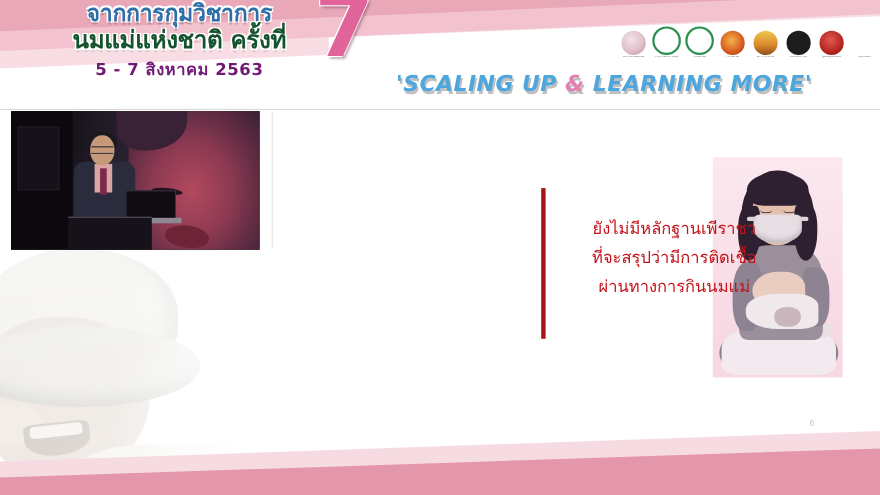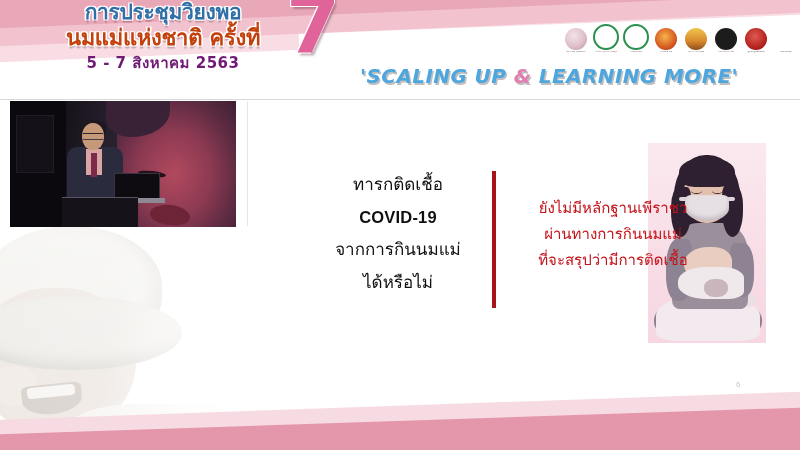--- a/index.html
+++ b/index.html
@@ -80,21 +80,21 @@
     text-shadow:
       -1.3px -1.3px 0 #ffffff,  1.3px -1.3px 0 #ffffff,
       -1.3px  1.3px 0 #ffffff,  1.3px  1.3px 0 #ffffff,
        0 2.5px 1px rgba(80,40,50,.30);
     white-space: nowrap;
   }
   .title-l2 {
     font-family: "DejaVu Sans", sans-serif;
     font-size: 22px;
     font-weight: bold;
-    color: #c2410c;
+    color: #14532d;
     margin-top: 4px;
     letter-spacing: -0.3px;
     text-shadow:
       -1.3px -1.3px 0 #ffffff,  1.3px -1.3px 0 #ffffff,
       -1.3px  1.3px 0 #ffffff,  1.3px  1.3px 0 #ffffff,
        0 2.5px 1px rgba(80,40,50,.30);
     white-space: nowrap;
   }
   .title-date {
     font-family: "DejaVu Sans", sans-serif;
@@ -565,21 +565,21 @@
 
 <div id="slide">
 
   <div class="banner">
     <div class="band-a"></div>
     <div class="band-b"></div>
     <div class="band-c"></div>
     <div class="band-white"></div>
 
     <div class="title-block">
-      <div class="title-l1">การประชุมวิยงพอ</div>
+      <div class="title-l1">จากการกุมวิชาการ</div>
       <div class="title-l2">นมแม่แห่งชาติ ครั้งที่</div>
       <div class="title-date">5 - 7 สิงหาคม 2563</div>
     </div>
 
     <div class="big-seven">7</div>
 
     <div class="tagline"><span>'SCALING UP </span><span class="amp">&amp;</span><span> LEARNING MORE'</span></div>
 
     <div class="logo-row">
       <div class="logo">
@@ -648,33 +648,27 @@
     <div class="vi-shirt"></div>
     <div class="vi-tie"></div>
     <div class="vi-hair"></div>
     <div class="vi-head"></div>
     <div class="vi-glasses"></div>
     <div class="vi-laptop"></div>
     <div class="vi-laptop-base"></div>
     <div class="vi-podium"></div>
   </div>
 
-  <div class="question-text">
-    <div>ทารกติดเชื้อ</div>
-    <div class="en">COVID-19</div>
-    <div>จากการกินนมแม่</div>
-    <div>ได้หรือไม่</div>
-  </div>
 
   <div class="divider-bar"></div>
 
   <div class="answer-text">
     <div>ยังไม่มีหลักฐานเพีราชว</div>
+    <div>ที่จะสรุปว่ามีการติดเชื้อ</div>
     <div>ผ่านทางการกินนมแม่</div>
-    <div>ที่จะสรุปว่ามีการติดเชื้อ</div>
   </div>
 
   <div class="illus">
     <div class="il-hair-back"></div>
     <div class="il-leg-l"></div>
     <div class="il-leg-r"></div>
     <div class="il-lap"></div>
     <div class="il-foot"></div>
     <div class="il-body"></div>
     <div class="il-arm-l"></div>

